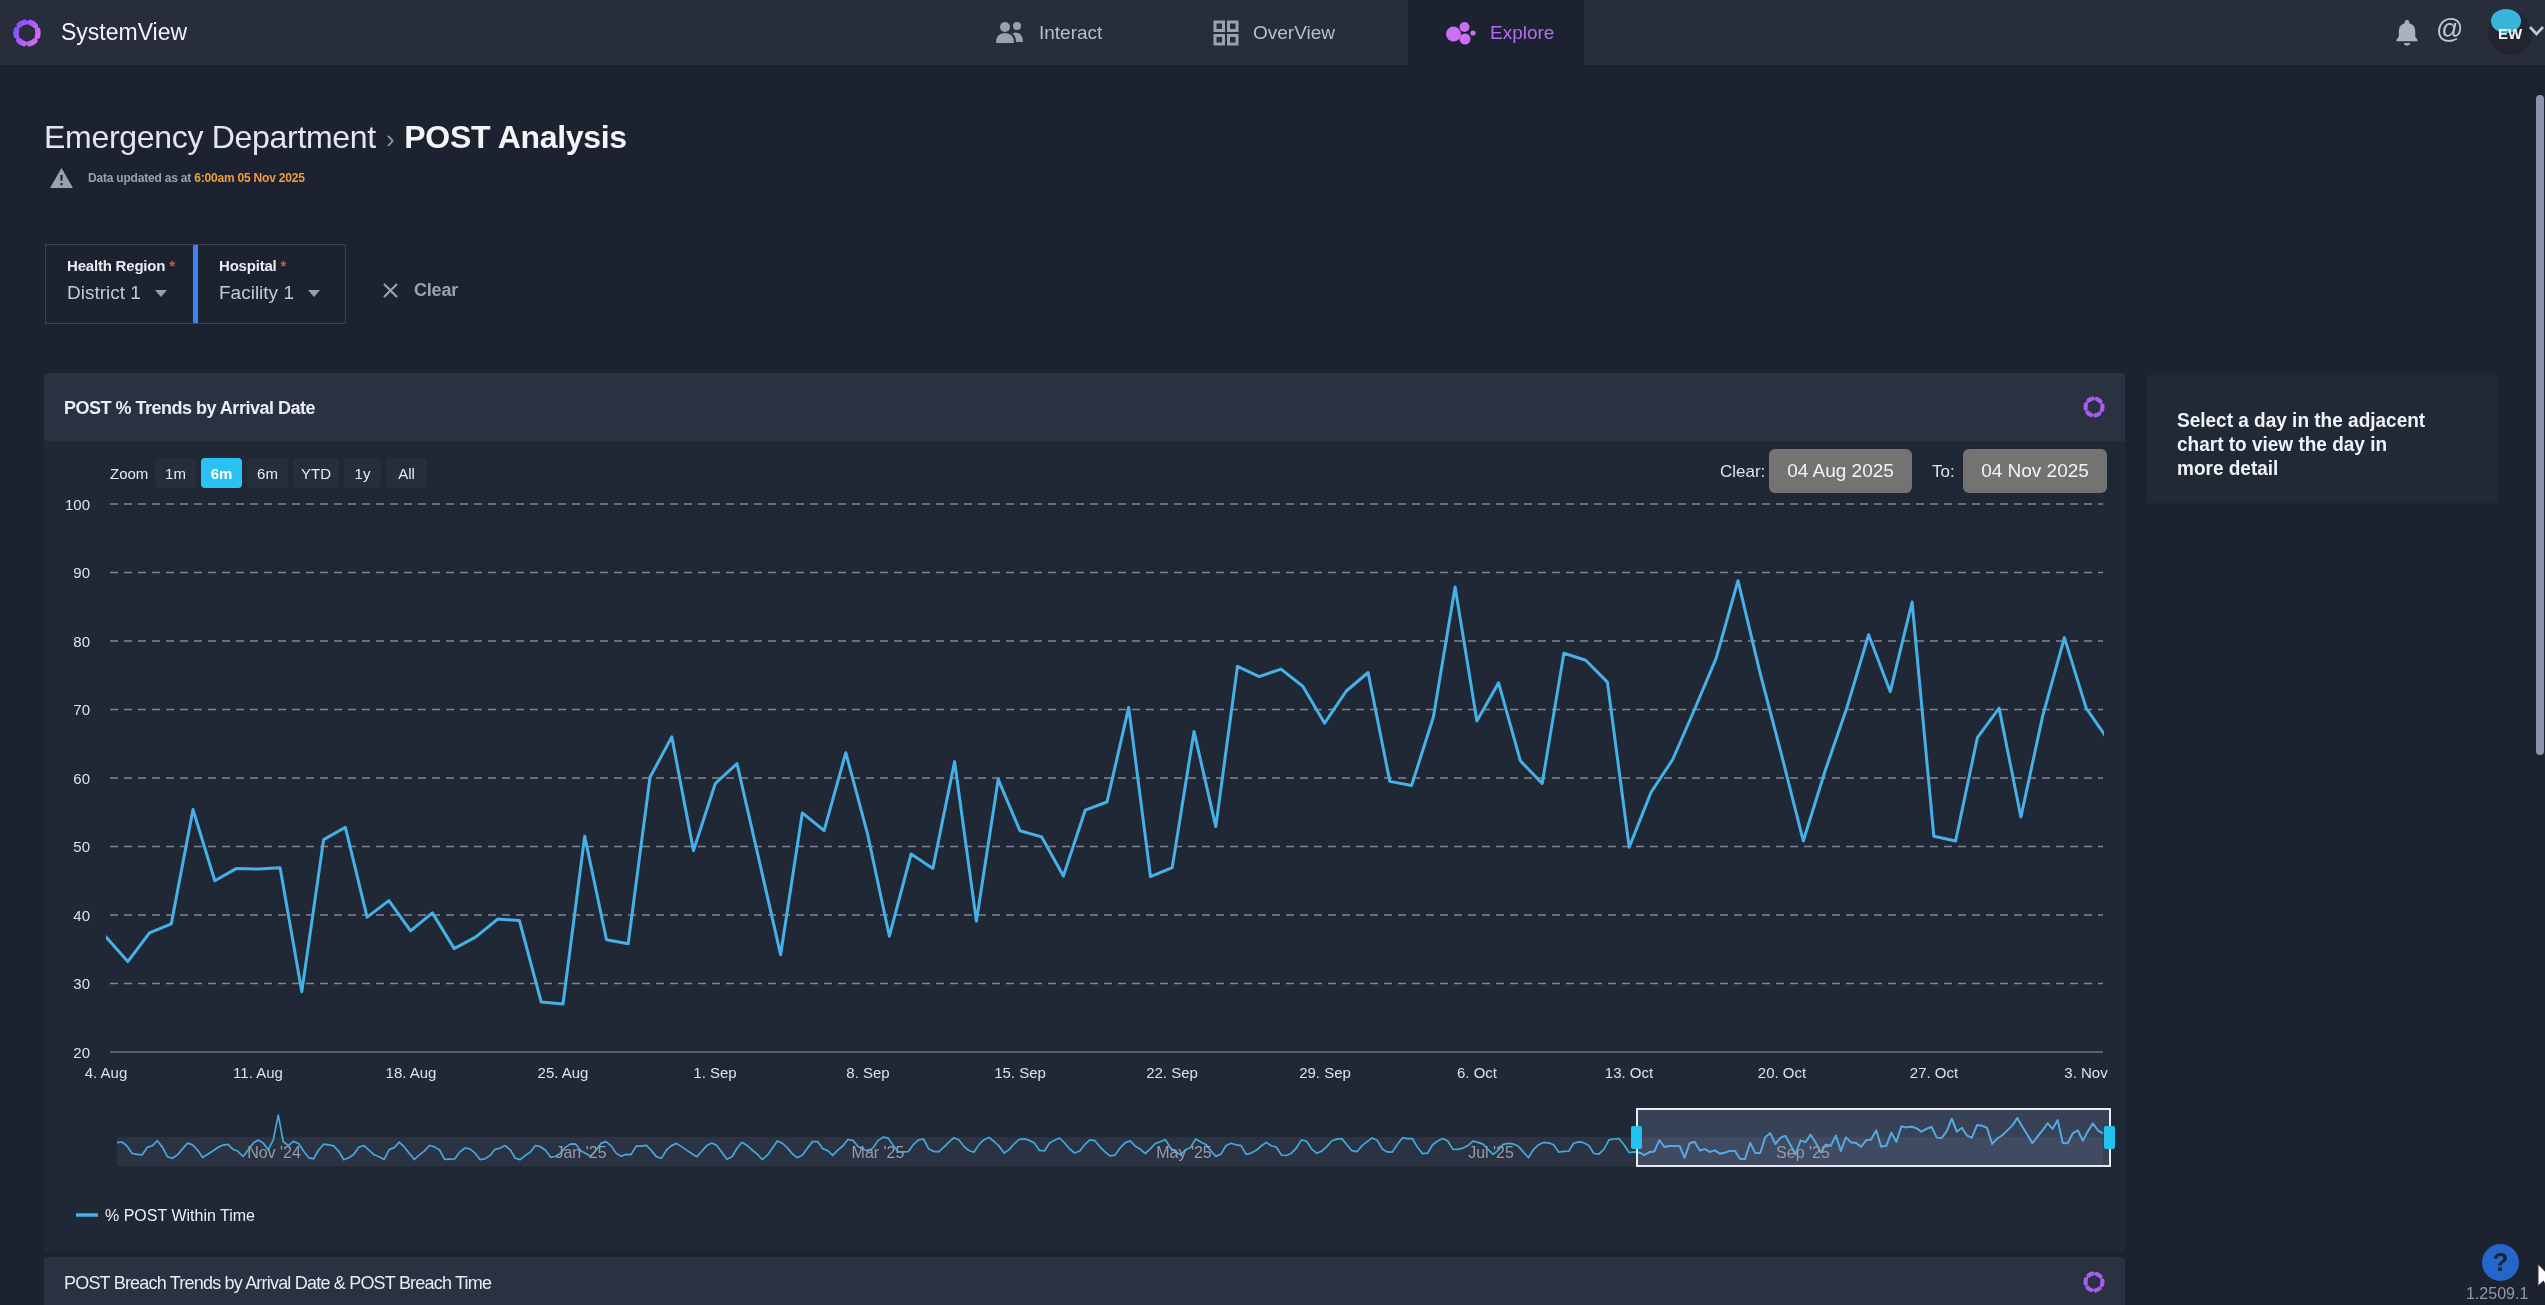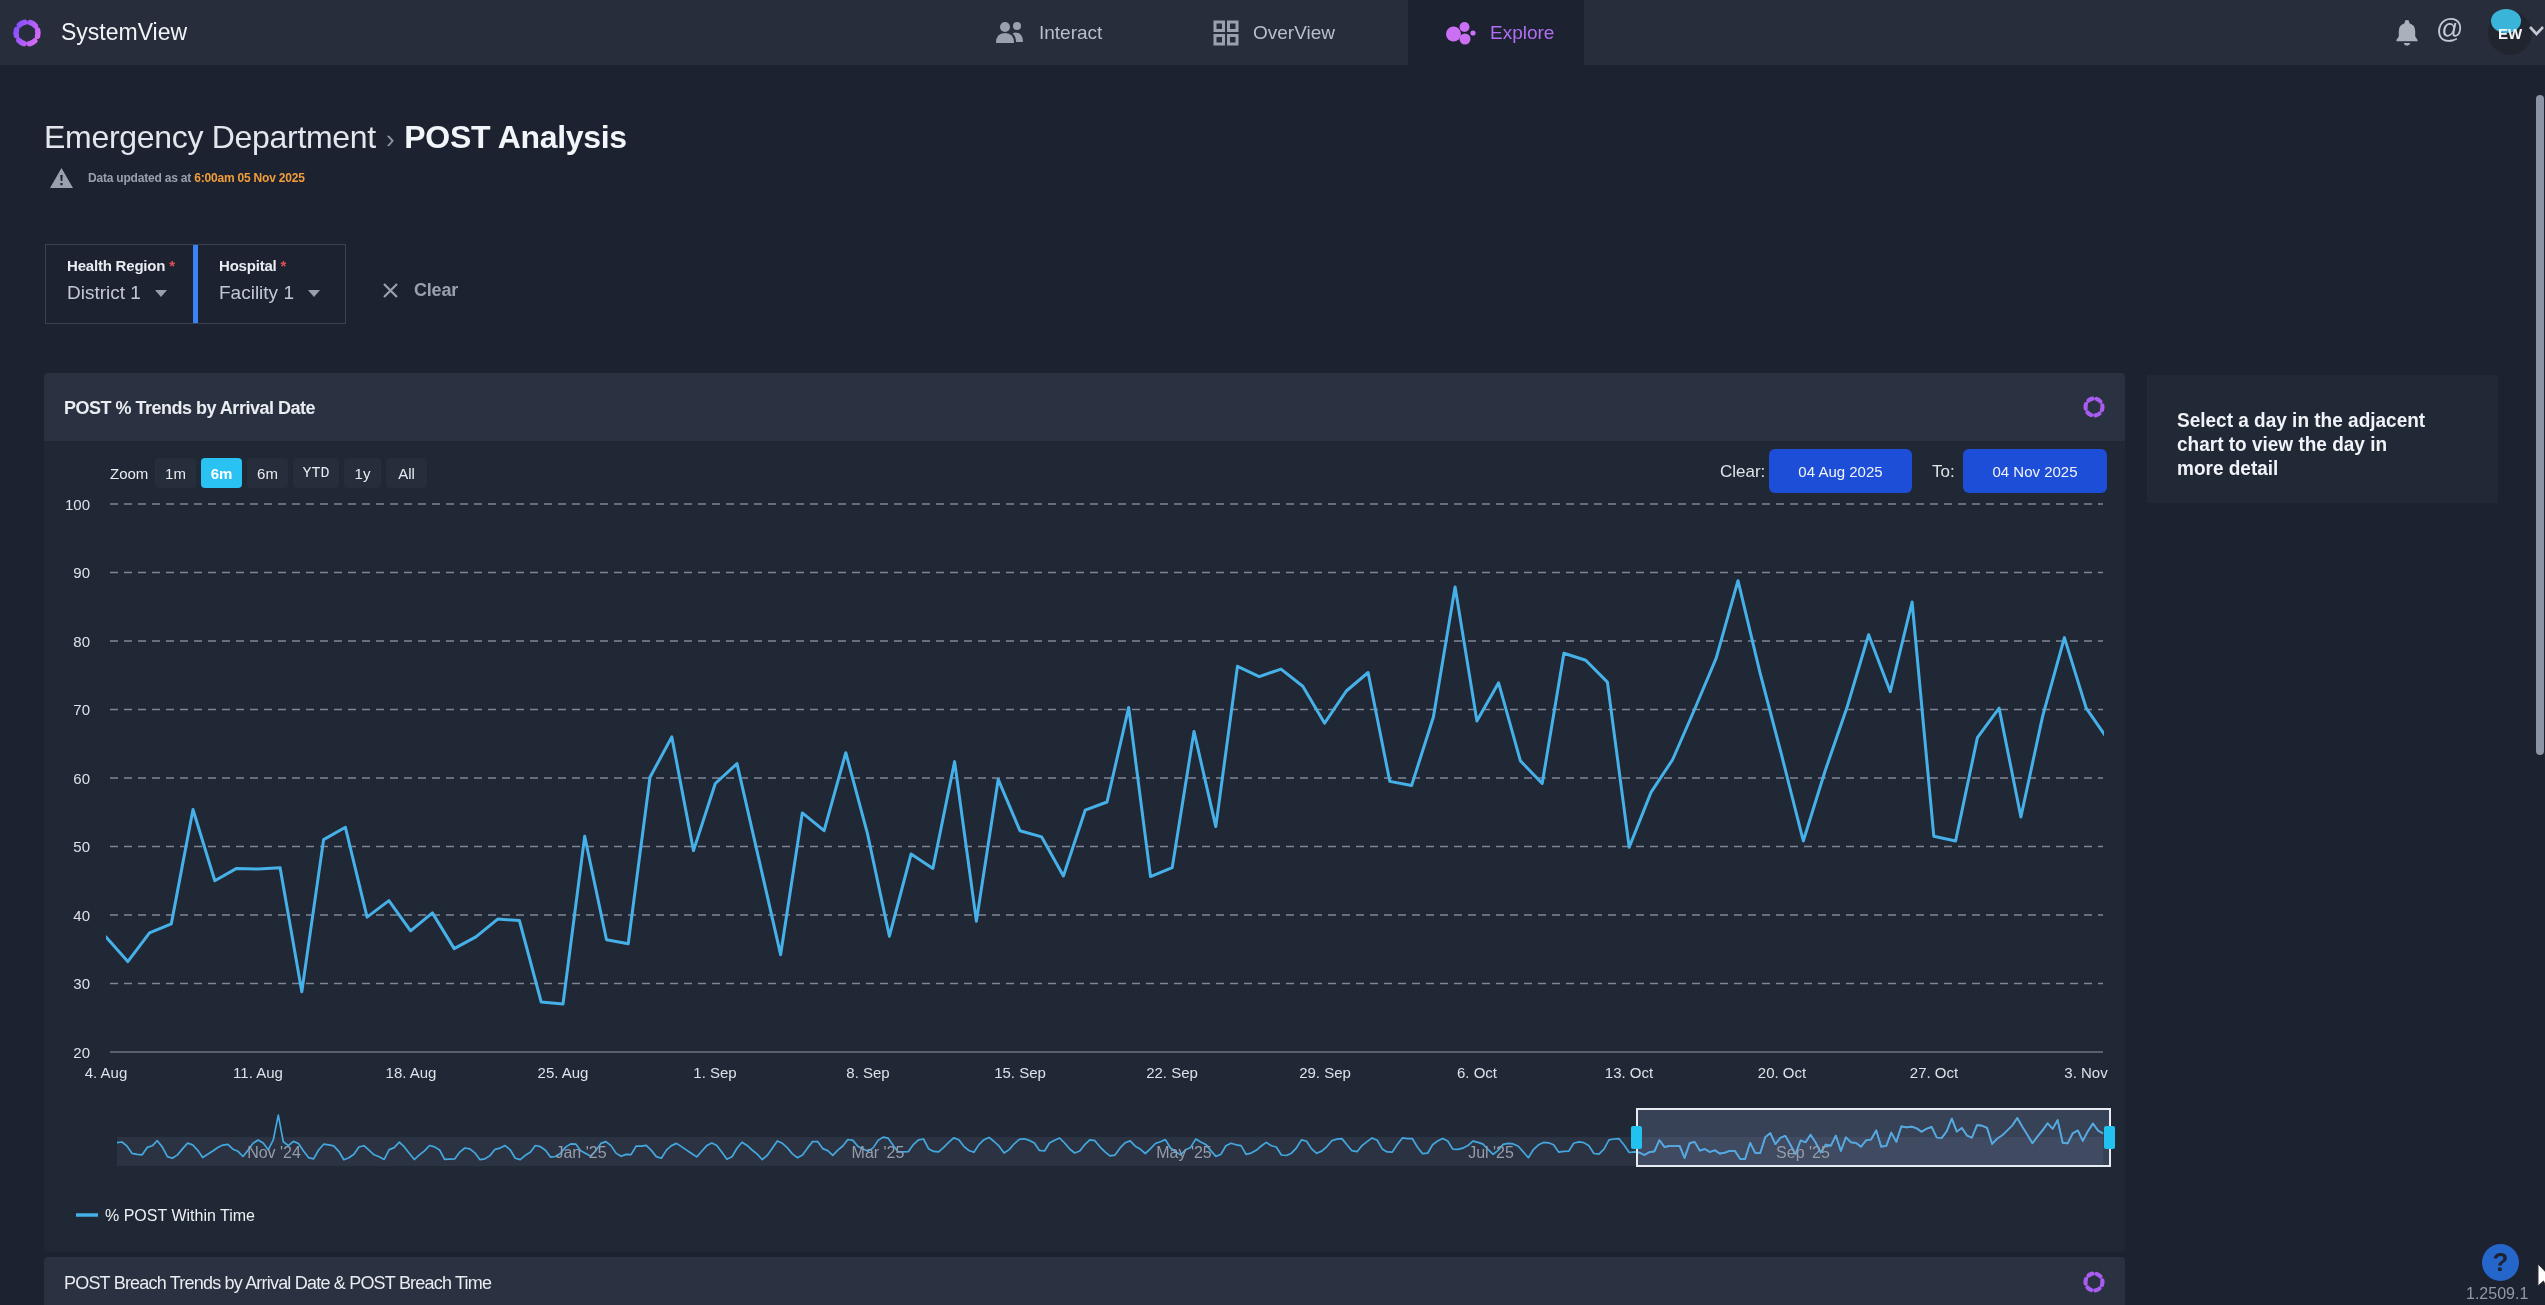--- a/index.html
+++ b/index.html
@@ -37,22 +37,22 @@
     background:#212835;border-radius:4px;}
   #cardhead{position:absolute;left:0;top:0;width:2081px;height:68px;background:#2a3140;
     border-radius:4px 4px 0 0;}
   #cardhead .t{position:absolute;left:20px;top:25px;font-size:18px;font-weight:bold;letter-spacing:-0.5px;color:#e9ecf1;}
   
   .zlabel{position:absolute;left:110px;top:465px;font-size:15px;color:#e8ebf0;}
   .zbtn{position:absolute;top:458px;height:30px;background:#272e3b;border-radius:4px;
     color:#e8ebf0;font-size:15px;display:flex;align-items:center;justify-content:center;}
   .zbtn.on{background:#29c2f2;color:#fff;font-weight:bold;}
   .fromto{position:absolute;top:462px;font-size:17px;color:#dfe3ea;}
-  .datebox{position:absolute;top:449px;height:44px;background:#1d4ed8;border-radius:6px;
-    color:#f2f4f7;font-size:15px;display:flex;align-items:center;justify-content:center;}
+  .datebox{position:absolute;top:449px;height:44px;background:#737373;border-radius:6px;
+    color:#f2f4f7;font-size:19px;display:flex;align-items:center;justify-content:center;}
   
   #rpanel{position:absolute;left:2147px;top:375px;width:351px;height:128px;background:#222936;}
   #rpanel .tx{position:absolute;left:30px;top:33px;font-size:20px;line-height:24px;
     font-weight:bold;color:#f0f3f7;transform:scaleX(0.95);transform-origin:left top;white-space:nowrap;}
   
   #bcard{position:absolute;left:44px;top:1257px;width:2081px;height:48px;background:#2a3140;border-radius:4px 4px 0 0;}
   #bcard .t{position:absolute;left:20px;top:16px;font-size:18px;font-weight:normal;letter-spacing:-0.8px;color:#e9ecf1;}
   
   #sbtrack{position:absolute;left:2535px;top:65px;width:10px;height:1240px;background:#1d2230;}
   #sbthumb{position:absolute;left:2536px;top:95px;width:8px;height:660px;background:#8b93a6;border-radius:4px;}
@@ -139,21 +139,21 @@
     <svg class="abs" style="left:2038px;top:22px" width="24" height="24" viewBox="0 0 24 24">
       <circle cx="12" cy="12" r="8.5" fill="none" stroke="#a85cf0" stroke-width="4.2" stroke-dasharray="4.6 4.2" stroke-linecap="round" transform="rotate(-10 12 12)"></circle>
     </svg>
   </div>
 </div>
 
 <div class="zlabel">Zoom</div>
 <div class="zbtn" style="left:155px;width:41px;">1m</div>
 <div class="zbtn on" style="left:201px;width:41px;">6m</div>
 <div class="zbtn" style="left:247px;width:41px;">6m</div>
-<div class="zbtn" style="left:293px;width:46px;font-family:Liberation Mono, monospace;">YTD</div>
+<div class="zbtn" style="left:293px;width:46px;">YTD</div>
 <div class="zbtn" style="left:344px;width:37px;">1y</div>
 <div class="zbtn" style="left:386px;width:41px;">All</div>
 <div class="fromto" style="left:1720px;">Clear:</div>
 <div class="datebox" style="left:1769px;width:143px;">04 Aug 2025</div>
 <div class="fromto" style="left:1932px;">To:</div>
 <div class="datebox" style="left:1963px;width:144px;">04 Nov 2025</div>
 
 <svg class="abs" style="left:0;top:0" width="2545" height="1305" viewBox="0 0 2545 1305">
 <defs>
       <clipPath id="plotclip">

